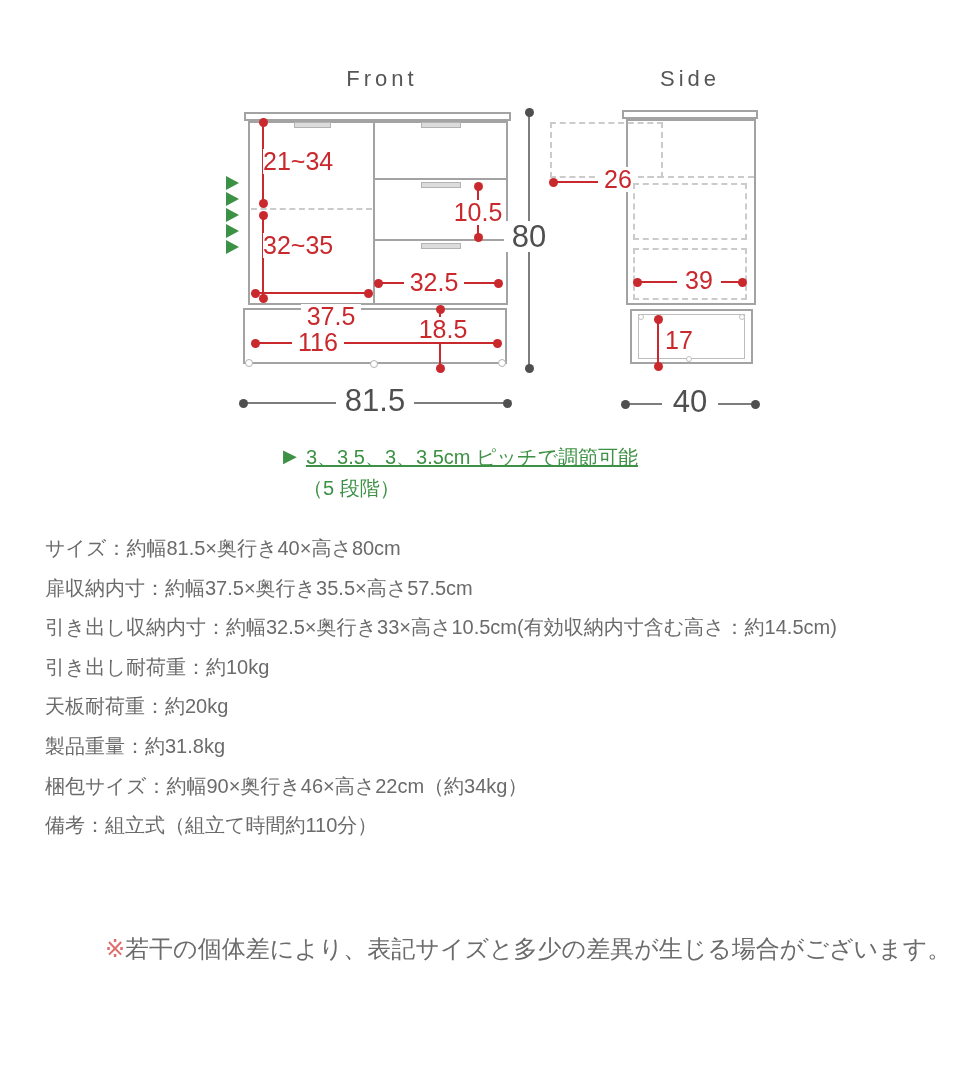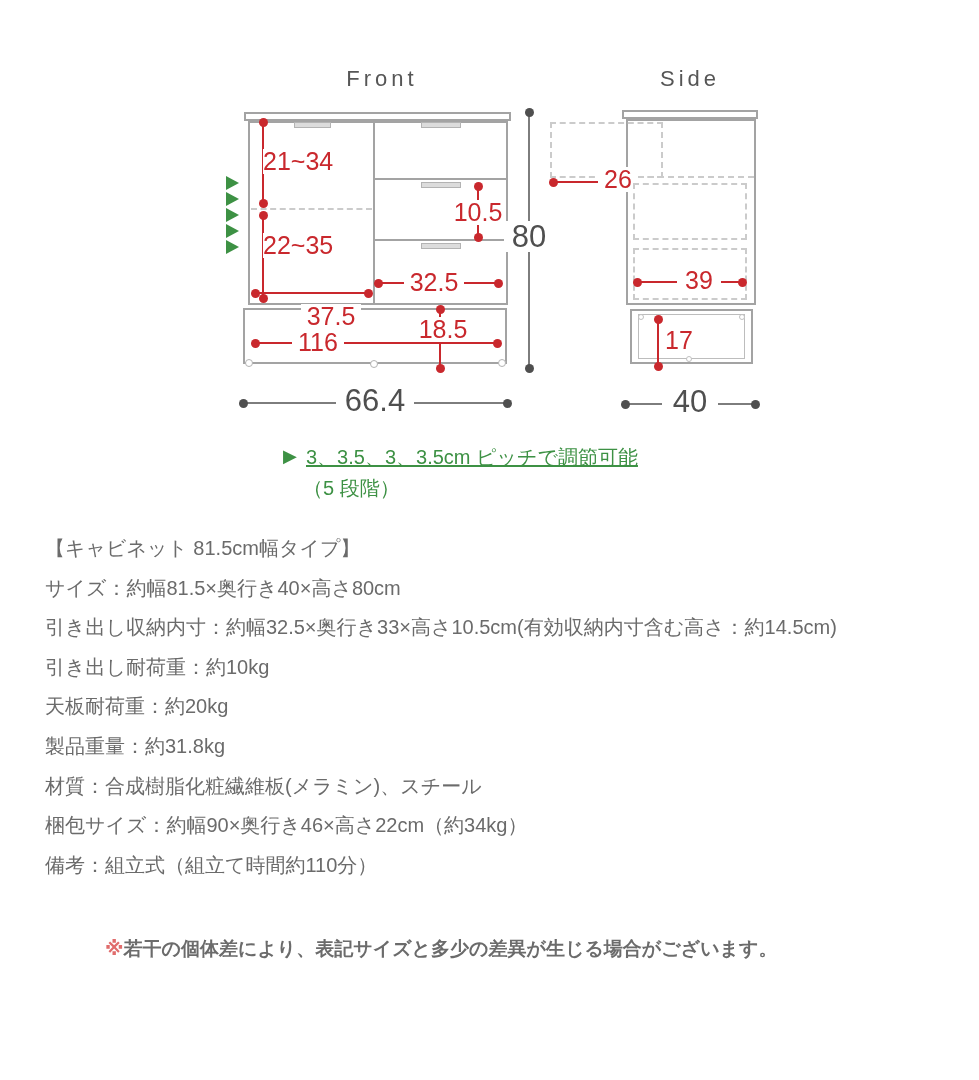--- a/index.html
+++ b/index.html
@@ -26,21 +26,21 @@
   .dline-h{position:absolute;height:2px;background:#7d7d7d;}
   .dline-v{position:absolute;width:2px;background:#7d7d7d;}
   .rlabel{position:absolute;color:#c9282d;background:#fff;font-size:25px;text-align:center;line-height:1.0;white-space:nowrap;}
   .dlabel{position:absolute;color:#4f4f4f;background:#fff;font-size:31px;text-align:center;line-height:1.0;white-space:nowrap;}
   .tri{position:absolute;width:0;height:0;border-top:7px solid transparent;border-bottom:7px solid transparent;border-left:13px solid #3d9144;}
   
   .gnote{position:absolute;color:#3d9144;font-size:20px;white-space:nowrap;}
   
   #spec-list{position:absolute;left:45px;top:529px;width:930px;color:#6b6b6b;font-size:20px;}
   .spec-line{line-height:39.6px;white-space:nowrap;}
-  #disclaimer{position:absolute;left:105px;top:929px;color:#6b6b6b;font-size:19px;line-height:39.6px;white-space:nowrap;font-weight:bold;}
+  #disclaimer{position:absolute;left:105px;top:929px;color:#6b6b6b;font-size:24px;line-height:39.6px;white-space:nowrap;}
   #disclaimer .mark{color:#e06c6c;}
 </style>
 </head>
 <body>
 
 <div id="canvas">
 
   <div>
     <div class="view-title" style="left:340px;top:66px;width:84px;">Front</div>
 
@@ -66,21 +66,21 @@
     <div class="tri" style="left:226px;top:240px;"></div>
 
     <div class="rline-v" style="left:262px;top:122px;height:81px;"></div>
     <div class="rdot" style="left:259px;top:118px;"></div>
     <div class="rdot" style="left:259px;top:199px;"></div>
     <div class="rlabel" style="left:263px;top:149px;width:70px;">21~34</div>
 
     <div class="rline-v" style="left:262px;top:215px;height:83px;"></div>
     <div class="rdot" style="left:259px;top:211px;"></div>
     <div class="rdot" style="left:259px;top:294px;"></div>
-    <div class="rlabel" style="left:263px;top:233px;width:70px;">22~35</div>
+    <div class="rlabel" style="left:263px;top:233px;width:70px;">32~35</div>
 
     <div class="rline-h" style="left:255px;top:292px;width:113px;"></div>
     <div class="rdot" style="left:251px;top:289px;"></div>
     <div class="rdot" style="left:364px;top:289px;"></div>
     <div class="rlabel" style="left:301px;top:280px;width:60px;margin-top:24px;">37.5</div>
 
     <div class="rline-h" style="left:378px;top:282px;width:120px;"></div>
     <div class="rdot" style="left:374px;top:279px;"></div>
     <div class="rdot" style="left:494px;top:279px;"></div>
     <div class="rlabel" style="left:404px;top:270px;width:60px;">32.5</div>
@@ -101,21 +101,21 @@
     <div class="rlabel" style="left:414px;top:317px;width:58px;">18.5</div>
 
     <div class="dline-v" style="left:528px;top:112px;height:256px;"></div>
     <div class="ddot" style="left:525px;top:108px;"></div>
     <div class="ddot" style="left:525px;top:364px;"></div>
     <div class="dlabel" style="left:504px;top:221px;width:50px;">80</div>
 
     <div class="dline-h" style="left:243px;top:402px;width:264px;"></div>
     <div class="ddot" style="left:239px;top:399px;"></div>
     <div class="ddot" style="left:503px;top:399px;"></div>
-    <div class="dlabel" style="left:336px;top:385px;width:78px;">66.4</div>
+    <div class="dlabel" style="left:336px;top:385px;width:78px;">81.5</div>
   </div>
 
   <div>
     <div class="view-title" style="left:648px;top:66px;width:84px;">Side</div>
 
     <div class="rect" style="left:622px;top:110px;width:136px;height:9px;"></div>
     <div class="rect" style="left:626px;top:119px;width:130px;height:186px;"></div>
 
     <div class="dashed-rect" style="left:550px;top:122px;width:113px;height:56px;"></div>
     <div class="dashed-h" style="left:628px;top:176px;width:126px;"></div>
@@ -150,27 +150,26 @@
     <div class="dlabel" style="left:662px;top:386px;width:56px;">40</div>
   </div>
 
   <div>
     <div class="gnote" style="left:283px;top:445px;font-size:18px;">▶</div>
     <div class="gnote" style="left:306px;top:444px;text-decoration:underline;">3、3.5、3、3.5cm ピッチで調節可能</div>
     <div class="gnote" style="left:303px;top:475px;">（5 段階）</div>
   </div>
 
   <div id="spec-list">
-    <div class="spec-line">【キャビネット 81.5cm幅タイプ】</div>
     <div class="spec-line">サイズ：約幅81.5×奥行き40×高さ80cm</div>
+    <div class="spec-line">扉収納内寸：約幅37.5×奥行き35.5×高さ57.5cm</div>
     <div class="spec-line">引き出し収納内寸：約幅32.5×奥行き33×高さ10.5cm(有効収納内寸含む高さ：約14.5cm)</div>
     <div class="spec-line">引き出し耐荷重：約10kg</div>
     <div class="spec-line">天板耐荷重：約20kg</div>
     <div class="spec-line">製品重量：約31.8kg</div>
-    <div class="spec-line">材質：合成樹脂化粧繊維板(メラミン)、スチール</div>
     <div class="spec-line">梱包サイズ：約幅90×奥行き46×高さ22cm（約34kg）</div>
     <div class="spec-line">備考：組立式（組立て時間約110分）</div>
   </div>
   <div id="disclaimer">
     <span class="mark">※</span><span>若干の個体差により、表記サイズと多少の差異が生じる場合がございます。</span>
   </div>
 
 </div>
 
 </body></html>

